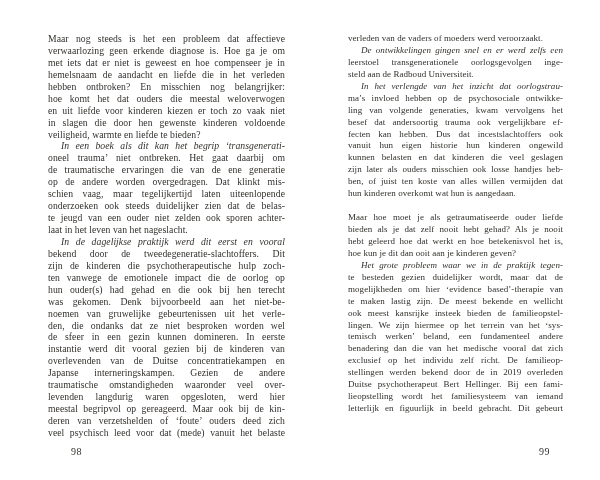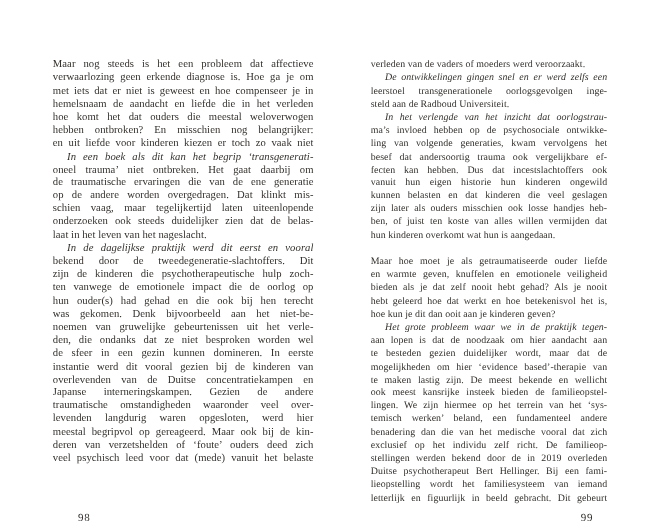--- a/index.html
+++ b/index.html
@@ -5,24 +5,24 @@
   html, body { margin: 0; padding: 0; }
   body {
     width: 600px;
     height: 480px;
     position: relative;
     overflow: hidden;
     background: var(--paper, #ffffff);
     color: var(--ink, #33302c);
     font-family: "Liberation Serif", "DejaVu Serif", serif;
   }
-  .spread { position: absolute; inset: 0; margin-top: 20px; }
+  .spread { position: absolute; inset: 0; }
   .page { position: absolute; top: 0; height: 480px; }
   .page.left  { left: 48px;  width: 237px; }
-  .page.right { left: 337px; width: 215px; }
+  .page.right { left: 348px; width: 215px; }
   .text-block { position: absolute; top: 33px; left: 0; right: 0; }
   .page.left  .text-block { font-size: 9.7px; }
   .page.right .text-block { font-size: 9.0px; }
   .paragraph { margin: 0; }
   .paragraph.space-before { margin-top: 11.95px; }
   .line {
     height: 11.95px;
     line-height: 11.95px;
     white-space: nowrap;
     overflow: hidden;
@@ -46,31 +46,34 @@
 
 <div class="spread">
 
   <section class="page left">
     <div class="text-block">
         <div class="paragraph">
           <div class="line">Maar nog steeds is het een probleem dat affectieve</div>
           <div class="line">verwaarlozing geen erkende diagnose is. Hoe ga je om</div>
           <div class="line">met iets dat er niet is geweest en hoe compenseer je in</div>
           <div class="line">hemelsnaam de aandacht en liefde die in het verleden</div>
+          <div class="line">hebben ontbroken? En misschien nog belangrijker:</div>
           <div class="line">hoe komt het dat ouders die meestal weloverwogen</div>
-          <div class="line">hebben ontbroken? En misschien nog belangrijker:</div>
           <div class="line">en uit liefde voor kinderen kiezen er toch zo vaak niet</div>
+          <div class="line">in slagen die door hen gewenste kinderen voldoende</div>
+          <div class="line last">veiligheid, warmte en liefde te bieden?</div>
         </div>
         <div class="paragraph">
           <div class="line indent">In een boek als dit kan het begrip ‘transgenerati-</div>
           <div class="line">oneel trauma’ niet ontbreken. Het gaat daarbij om</div>
           <div class="line">de traumatische ervaringen die van de ene generatie</div>
           <div class="line">op de andere worden overgedragen. Dat klinkt mis-</div>
           <div class="line">schien vaag, maar tegelijkertijd laten uiteenlopende</div>
           <div class="line">onderzoeken ook steeds duidelijker zien dat de belas-</div>
+          <div class="line">te jeugd van een ouder niet zelden ook sporen achter-</div>
           <div class="line last">laat in het leven van het nageslacht.</div>
         </div>
         <div class="paragraph">
           <div class="line indent">In de dagelijkse praktijk werd dit eerst en vooral</div>
           <div class="line">bekend door de tweedegeneratie-slachtoffers. Dit</div>
           <div class="line">zijn de kinderen die psychotherapeutische hulp zoch-</div>
           <div class="line">ten vanwege de emotionele impact die de oorlog op</div>
           <div class="line">hun ouder(s) had gehad en die ook bij hen terecht</div>
           <div class="line">was gekomen. Denk bijvoorbeeld aan het niet-be-</div>
           <div class="line">noemen van gruwelijke gebeurtenissen uit het verle-</div>
@@ -106,28 +109,26 @@
           <div class="line">besef dat andersoortig trauma ook vergelijkbare ef-</div>
           <div class="line">fecten kan hebben. Dus dat incestslachtoffers ook</div>
           <div class="line">vanuit hun eigen historie hun kinderen ongewild</div>
           <div class="line">kunnen belasten en dat kinderen die veel geslagen</div>
           <div class="line">zijn later als ouders misschien ook losse handjes heb-</div>
           <div class="line">ben, of juist ten koste van alles willen vermijden dat</div>
           <div class="line last">hun kinderen overkomt wat hun is aangedaan.</div>
         </div>
         <div class="paragraph space-before">
           <div class="line">Maar hoe moet je als getraumatiseerde ouder liefde</div>
-          <div class="line">en warmte geven, knuffelen en emotionele veiligheid</div>
           <div class="line">bieden als je dat zelf nooit hebt gehad? Als je nooit</div>
           <div class="line">hebt geleerd hoe dat werkt en hoe betekenisvol het is,</div>
           <div class="line last">hoe kun je dit dan ooit aan je kinderen geven?</div>
         </div>
         <div class="paragraph">
           <div class="line indent">Het grote probleem waar we in de praktijk tegen-</div>
-          <div class="line">aan lopen is dat de noodzaak om hier aandacht aan</div>
           <div class="line">te besteden gezien duidelijker wordt, maar dat de</div>
           <div class="line">mogelijkheden om hier ‘evidence based’-therapie van</div>
           <div class="line">te maken lastig zijn. De meest bekende en wellicht</div>
           <div class="line">ook meest kansrijke insteek bieden de familieopstel-</div>
           <div class="line">lingen. We zijn hiermee op het terrein van het ‘sys-</div>
           <div class="line">temisch werken’ beland, een fundamenteel andere</div>
           <div class="line">benadering dan die van het medische vooral dat zich</div>
           <div class="line">exclusief op het individu zelf richt. De familieop-</div>
           <div class="line">stellingen werden bekend door de in 2019 overleden</div>
           <div class="line">Duitse psychotherapeut Bert Hellinger. Bij een fami-</div>

